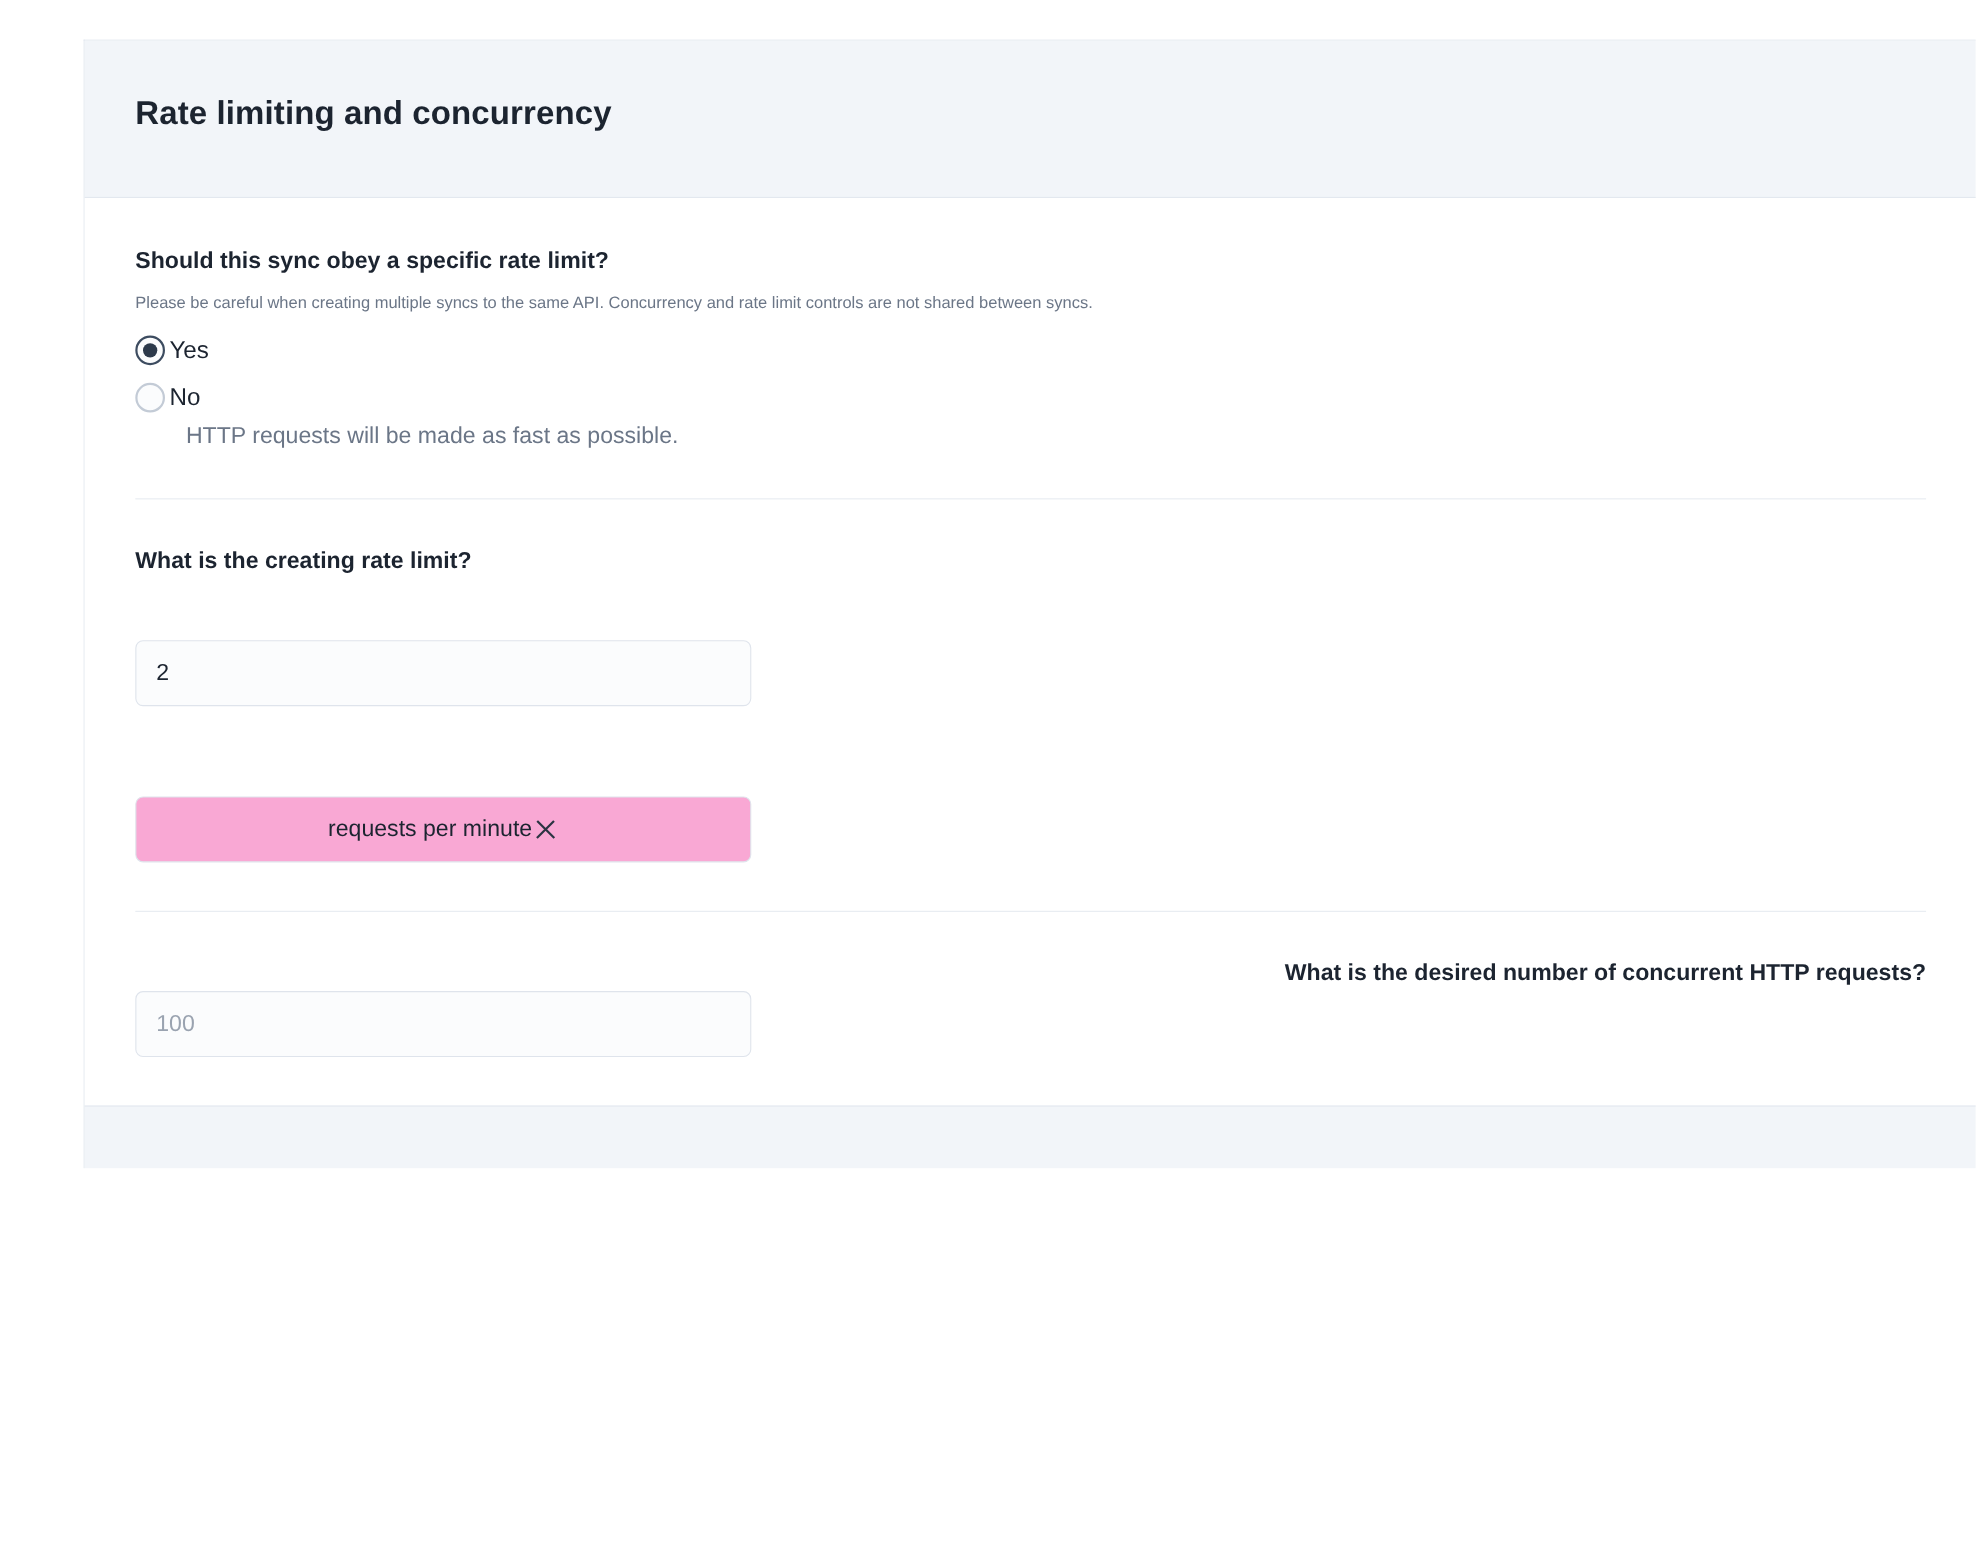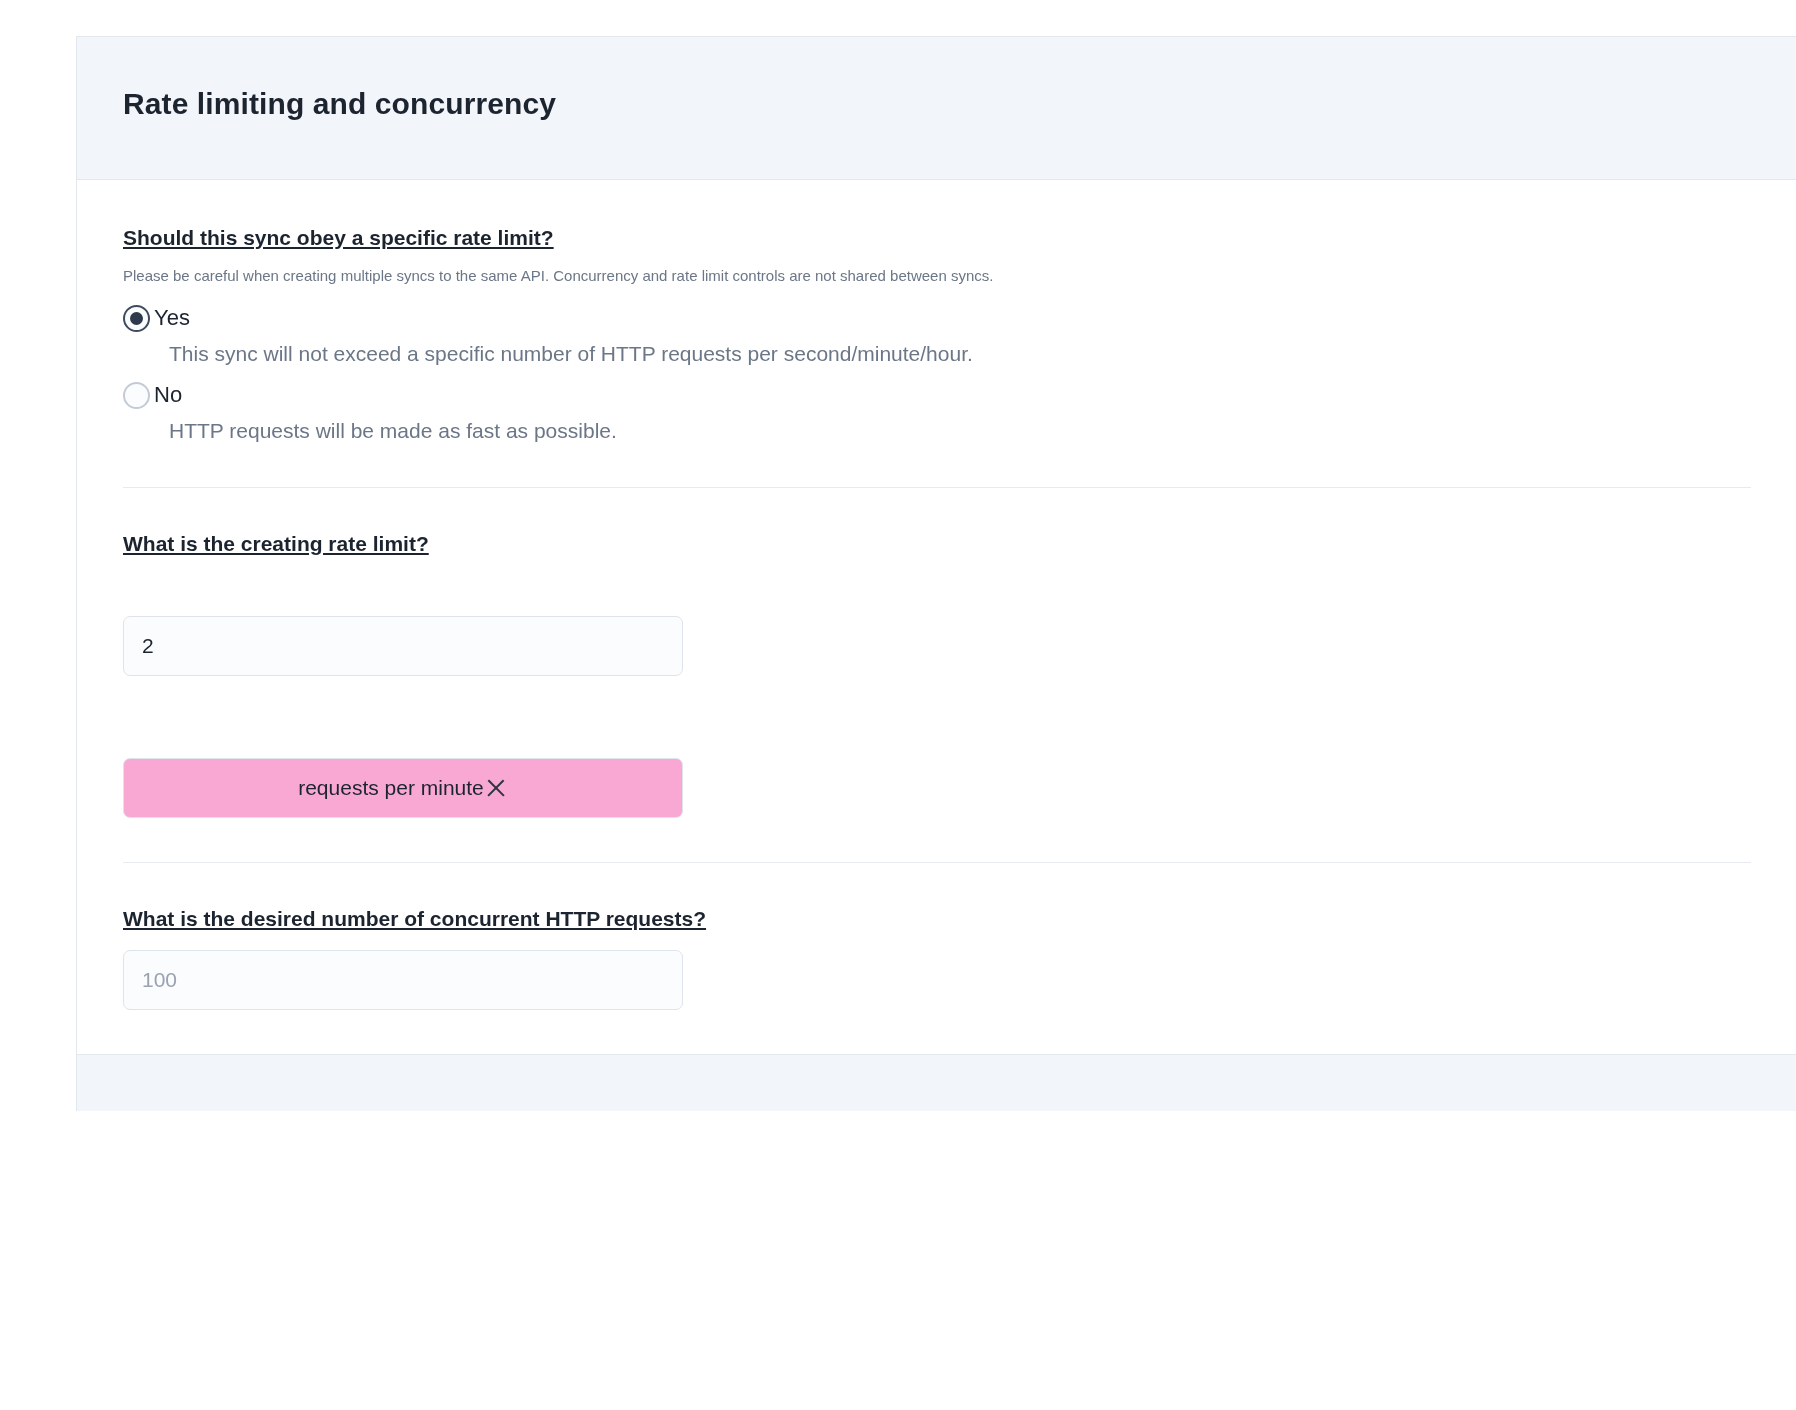--- a/index.html
+++ b/index.html
@@ -49,21 +49,20 @@
   }
   .card-body {
     padding: 46px 46px 44px 46px;
     background: #ffffff;
   }
   .field-label {
     font-size: 21px;
     font-weight: bold;
     color: #1c2430;
     margin: 0 0 14px 0;
-    text-decoration: underline;
   }
   .field-help {
     font-size: 15px;
     color: #6b7687;
     line-height: 1.65;
     margin: 0 0 14px 0;
     max-width: 1120px;
   }
   .radio-row {
     display: flex;
@@ -163,21 +162,21 @@
     background: #2b3442;
   }
   .clear-icon::before { transform: rotate(45deg); }
   .clear-icon::after  { transform: rotate(-45deg); }
 
   .card-footer {
     height: 56px;
     background: #f2f5f9;
     border-top: 1px solid #e3e8ef;
   }
-  .label-gap { margin-bottom: 19px; }
+  .label-gap { margin-bottom: 4px; text-align: right; }
 </style>
 </head>
 <body>
 
 <div class="page">
   <div class="card">
 
     <div class="card-header">
       <h1 class="card-title">Rate limiting and concurrency</h1>
     </div>
@@ -185,21 +184,20 @@
     <div class="card-body">
 
       <div>
         <div class="field-label">Should this sync obey a specific rate limit?</div>
         <div class="field-help">Please be careful when creating multiple syncs to the same API. Concurrency and rate limit controls are not shared between syncs.</div>
 
         <div class="radio-row">
           <span class="radio checked"></span>
           <span class="radio-label">Yes</span>
         </div>
-        <div class="radio-desc">This sync will not exceed a specific number of HTTP requests per second/minute/hour.</div>
 
         <div class="radio-row">
           <span class="radio"></span>
           <span class="radio-label">No</span>
         </div>
         <div class="radio-desc">HTTP requests will be made as fast as possible.</div>
       </div>
 
       <hr class="divider">
 

